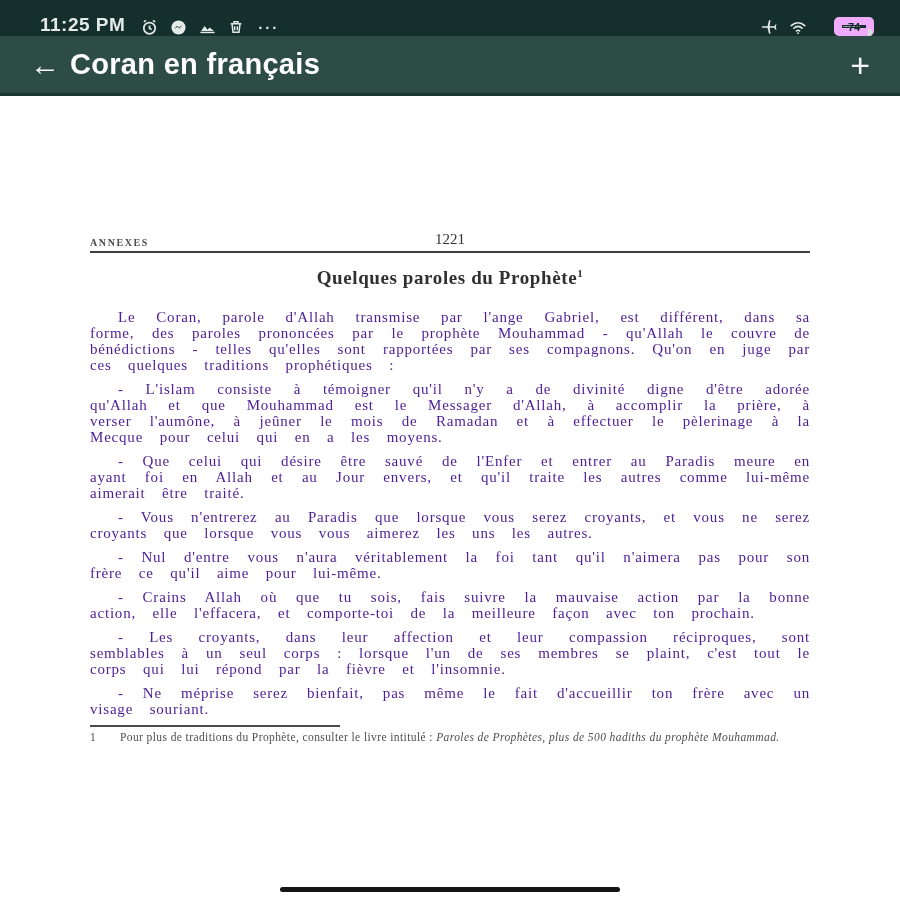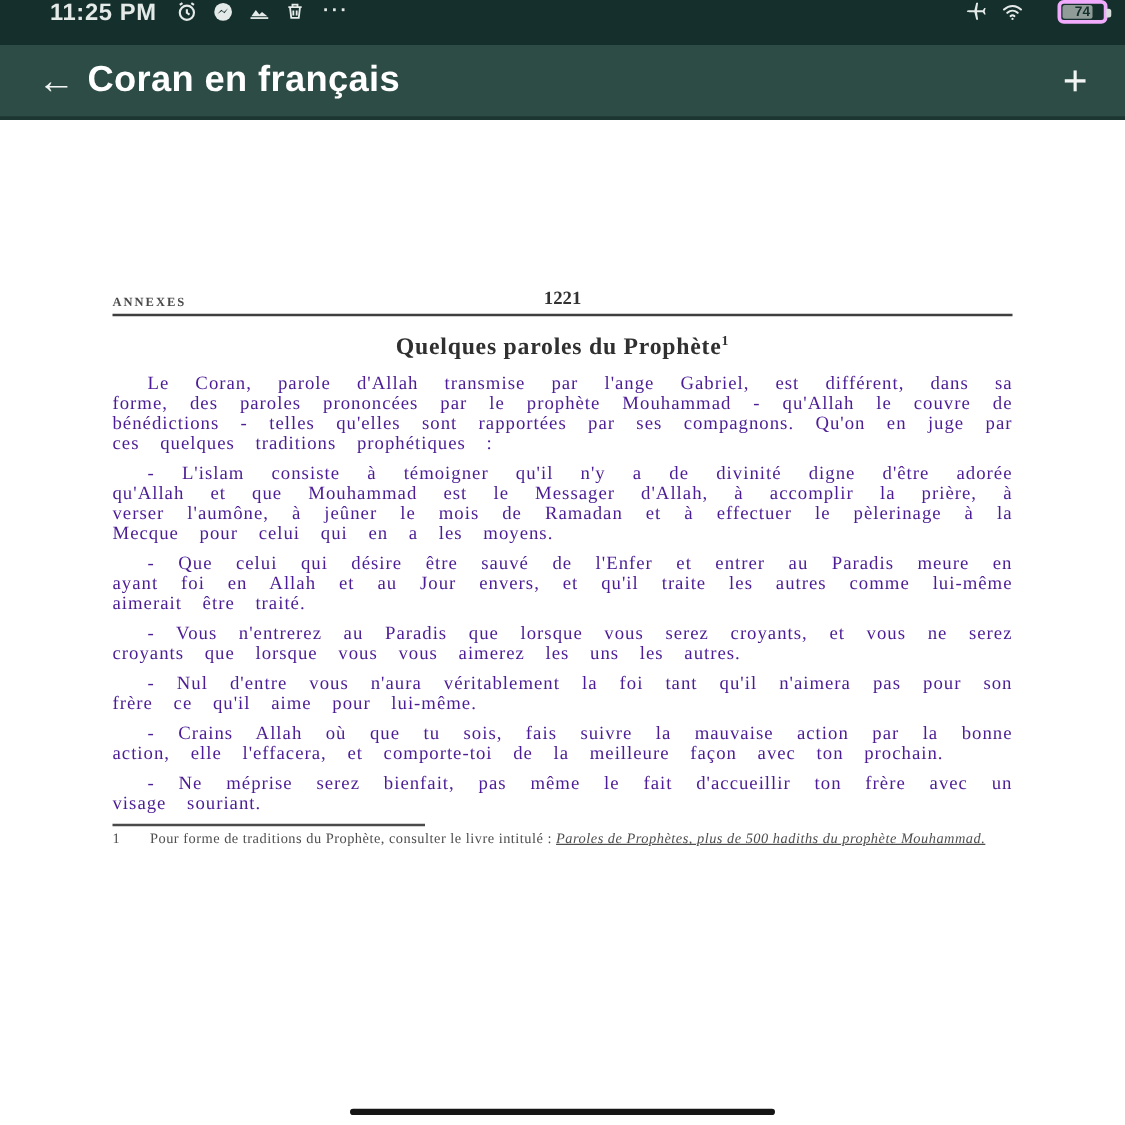--- a/index.html
+++ b/index.html
@@ -2,30 +2,30 @@
 <html><head>
 <meta charset="utf-8">
 <style>
   html,body{margin:0;padding:0;}
   body{
     width:900px;height:900px;background:#ffffff;overflow:hidden;position:relative;
     font-family:"Liberation Sans",sans-serif;
   }
   
   .status-bar{
-    height:36px;background:#15302c;display:flex;align-items:flex-start;
-    padding:0 14px 0 40px;color:#e4eae8;gap:11px;box-sizing:border-box;
+    height:36px;background:#15302c;display:flex;align-items:flex-end;
+    padding:0 26px 0 40px;color:#e4eae8;gap:11px;box-sizing:border-box;
   }
   .status-time{font-size:19px;font-weight:700;letter-spacing:.5px;margin-right:4px;}
   .sb-icon{display:inline-flex;align-items:center;justify-content:center;width:18px;height:18px;}
   .sb-icon svg{display:block;}
   .sb-dots{font-size:15px;font-weight:700;letter-spacing:2px;margin-left:2px;}
   .sb-spacer{flex:1;}
   .battery{
-    position:relative;width:40px;height:19px;border:3px solid #f0abfc;border-radius:5px;
+    position:relative;width:40px;height:19px;border:8px solid #f0abfc;border-radius:5px;
     display:flex;align-items:center;justify-content:center;box-sizing:border-box;margin-left:16px;
   }
   .battery:after{
     content:"";position:absolute;right:-6px;top:4px;width:4px;height:7px;
     background:#d7dedc;border-radius:0 2px 2px 0;
   }
   .battery-fill{position:absolute;left:1px;top:1px;bottom:1px;width:72%;background:#8f9c98;border-radius:2px;}
   .battery-num{position:relative;font-size:11px;font-weight:700;color:#15302c;z-index:1;}
   
   .app-bar{
@@ -40,37 +40,37 @@
     position:absolute;left:90px;top:216px;width:720px;color:#3b3b3b;
     font-family:"Liberation Serif",serif;
   }
   .doc-head{position:relative;height:16px;margin-top:16px;}
   .doc-head-left{
     position:absolute;left:0;bottom:0;font-size:10px;font-weight:700;
     letter-spacing:1.6px;color:#4a4a4a;
   }
   .doc-head-page{
     position:absolute;left:0;right:0;bottom:0;text-align:center;
-    font-size:15px;font-weight:700;color:#333;
+    font-size:15px;font-weight:400;color:#333;
   }
   .doc-rule{border:0;border-top:2px solid #3f3f3f;margin:3px 0 0 0;}
   .doc-title{
-    text-align:center;font-size:19px;font-weight:700;margin:14px 0 10px 0;
+    text-align:center;font-size:19px;font-weight:700;margin:14px 0 20px 0;
     letter-spacing:.6px;color:#303030;
   }
   .doc-title sup{font-size:11px;}
   .body-para{
     font-size:15px;line-height:16px;letter-spacing:.8px;word-spacing:12px;
     text-align:justify;text-indent:28px;margin:0 0 8px 0;color:#4c1d95;
   }
   .footnote-sep{border:0;border-top:2px solid #4a4a4a;width:250px;margin:2px 0 4px 0;}
   .footnote{display:flex;font-size:11.5px;line-height:13px;color:#4e4e4e;letter-spacing:.4px;}
   .footnote-marker{width:30px;flex:none;}
   .footnote-body{flex:1;}
-  .footnote-body em{font-style:italic;text-decoration:underline;}
+  .footnote-body em{font-style:italic;}
   
   .gesture-bar{
     position:absolute;bottom:8px;left:50%;transform:translateX(-50%);
     width:340px;height:5px;background:#151515;border-radius:3px;
   }
 </style>
 </head>
 <body>
 
 <div class="status-bar">
@@ -137,25 +137,26 @@
     <span>Quelques paroles du Prophète</span><sup>1</sup>
   </div>
 
   <div id="paragraphs">
       <p class="body-para">Le Coran, parole d'Allah transmise par l'ange Gabriel, est différent, dans sa forme, des paroles prononcées par le prophète Mouhammad - qu'Allah le couvre de bénédictions - telles qu'elles sont rapportées par ses compagnons. Qu'on en juge par ces quelques traditions prophétiques  :</p>
       <p class="body-para">- L'islam consiste à témoigner qu'il n'y a de divinité digne d'être adorée qu'Allah et que Mouhammad est le Messager d'Allah, à accomplir la prière, à verser l'aumône, à jeûner le mois de Ramadan et à effectuer le pèlerinage à la Mecque pour celui qui en a les moyens.</p>
       <p class="body-para">- Que celui qui désire être sauvé de l'Enfer et entrer au Paradis meure en ayant foi en Allah et au Jour envers, et qu'il traite les autres comme lui-même aimerait être traité.</p>
       <p class="body-para">- Vous n'entrerez au Paradis que lorsque vous serez croyants, et vous ne serez croyants que lorsque vous vous aimerez les uns les autres.</p>
       <p class="body-para">- Nul d'entre vous n'aura véritablement la foi tant qu'il n'aimera pas pour son frère ce qu'il aime pour lui-même.</p>
       <p class="body-para">- Crains Allah où que tu sois, fais suivre la mauvaise action par la bonne action, elle l'effacera, et comporte-toi de la meilleure façon avec ton prochain.</p>
+      <p class="body-para">- Les croyants, dans leur affection et leur compassion réciproques, sont semblables à un seul corps : lorsque l'un de ses membres se plaint, c'est tout le corps qui lui répond par la fièvre et l'insomnie.</p>
       <p class="body-para">- Ne méprise serez bienfait, pas même le fait d'accueillir ton frère avec un visage souriant.</p>
     </div>
 
   <hr class="footnote-sep">
   <div class="footnote">
     <span class="footnote-marker">1</span>
     <span class="footnote-body">
-      <span>Pour forme de traditions du Prophète, consulter le livre intitulé : </span><em>Paroles de Prophètes, plus de 500 hadiths du prophète Mouhammad.</em>
+      <span>Pour plus de traditions du Prophète, consulter le livre intitulé : </span><em>Paroles de Prophètes, plus de 500 hadiths du prophète Mouhammad.</em>
     </span>
   </div>
 </div>
 
 <div class="gesture-bar"></div>
 
 </body></html>

